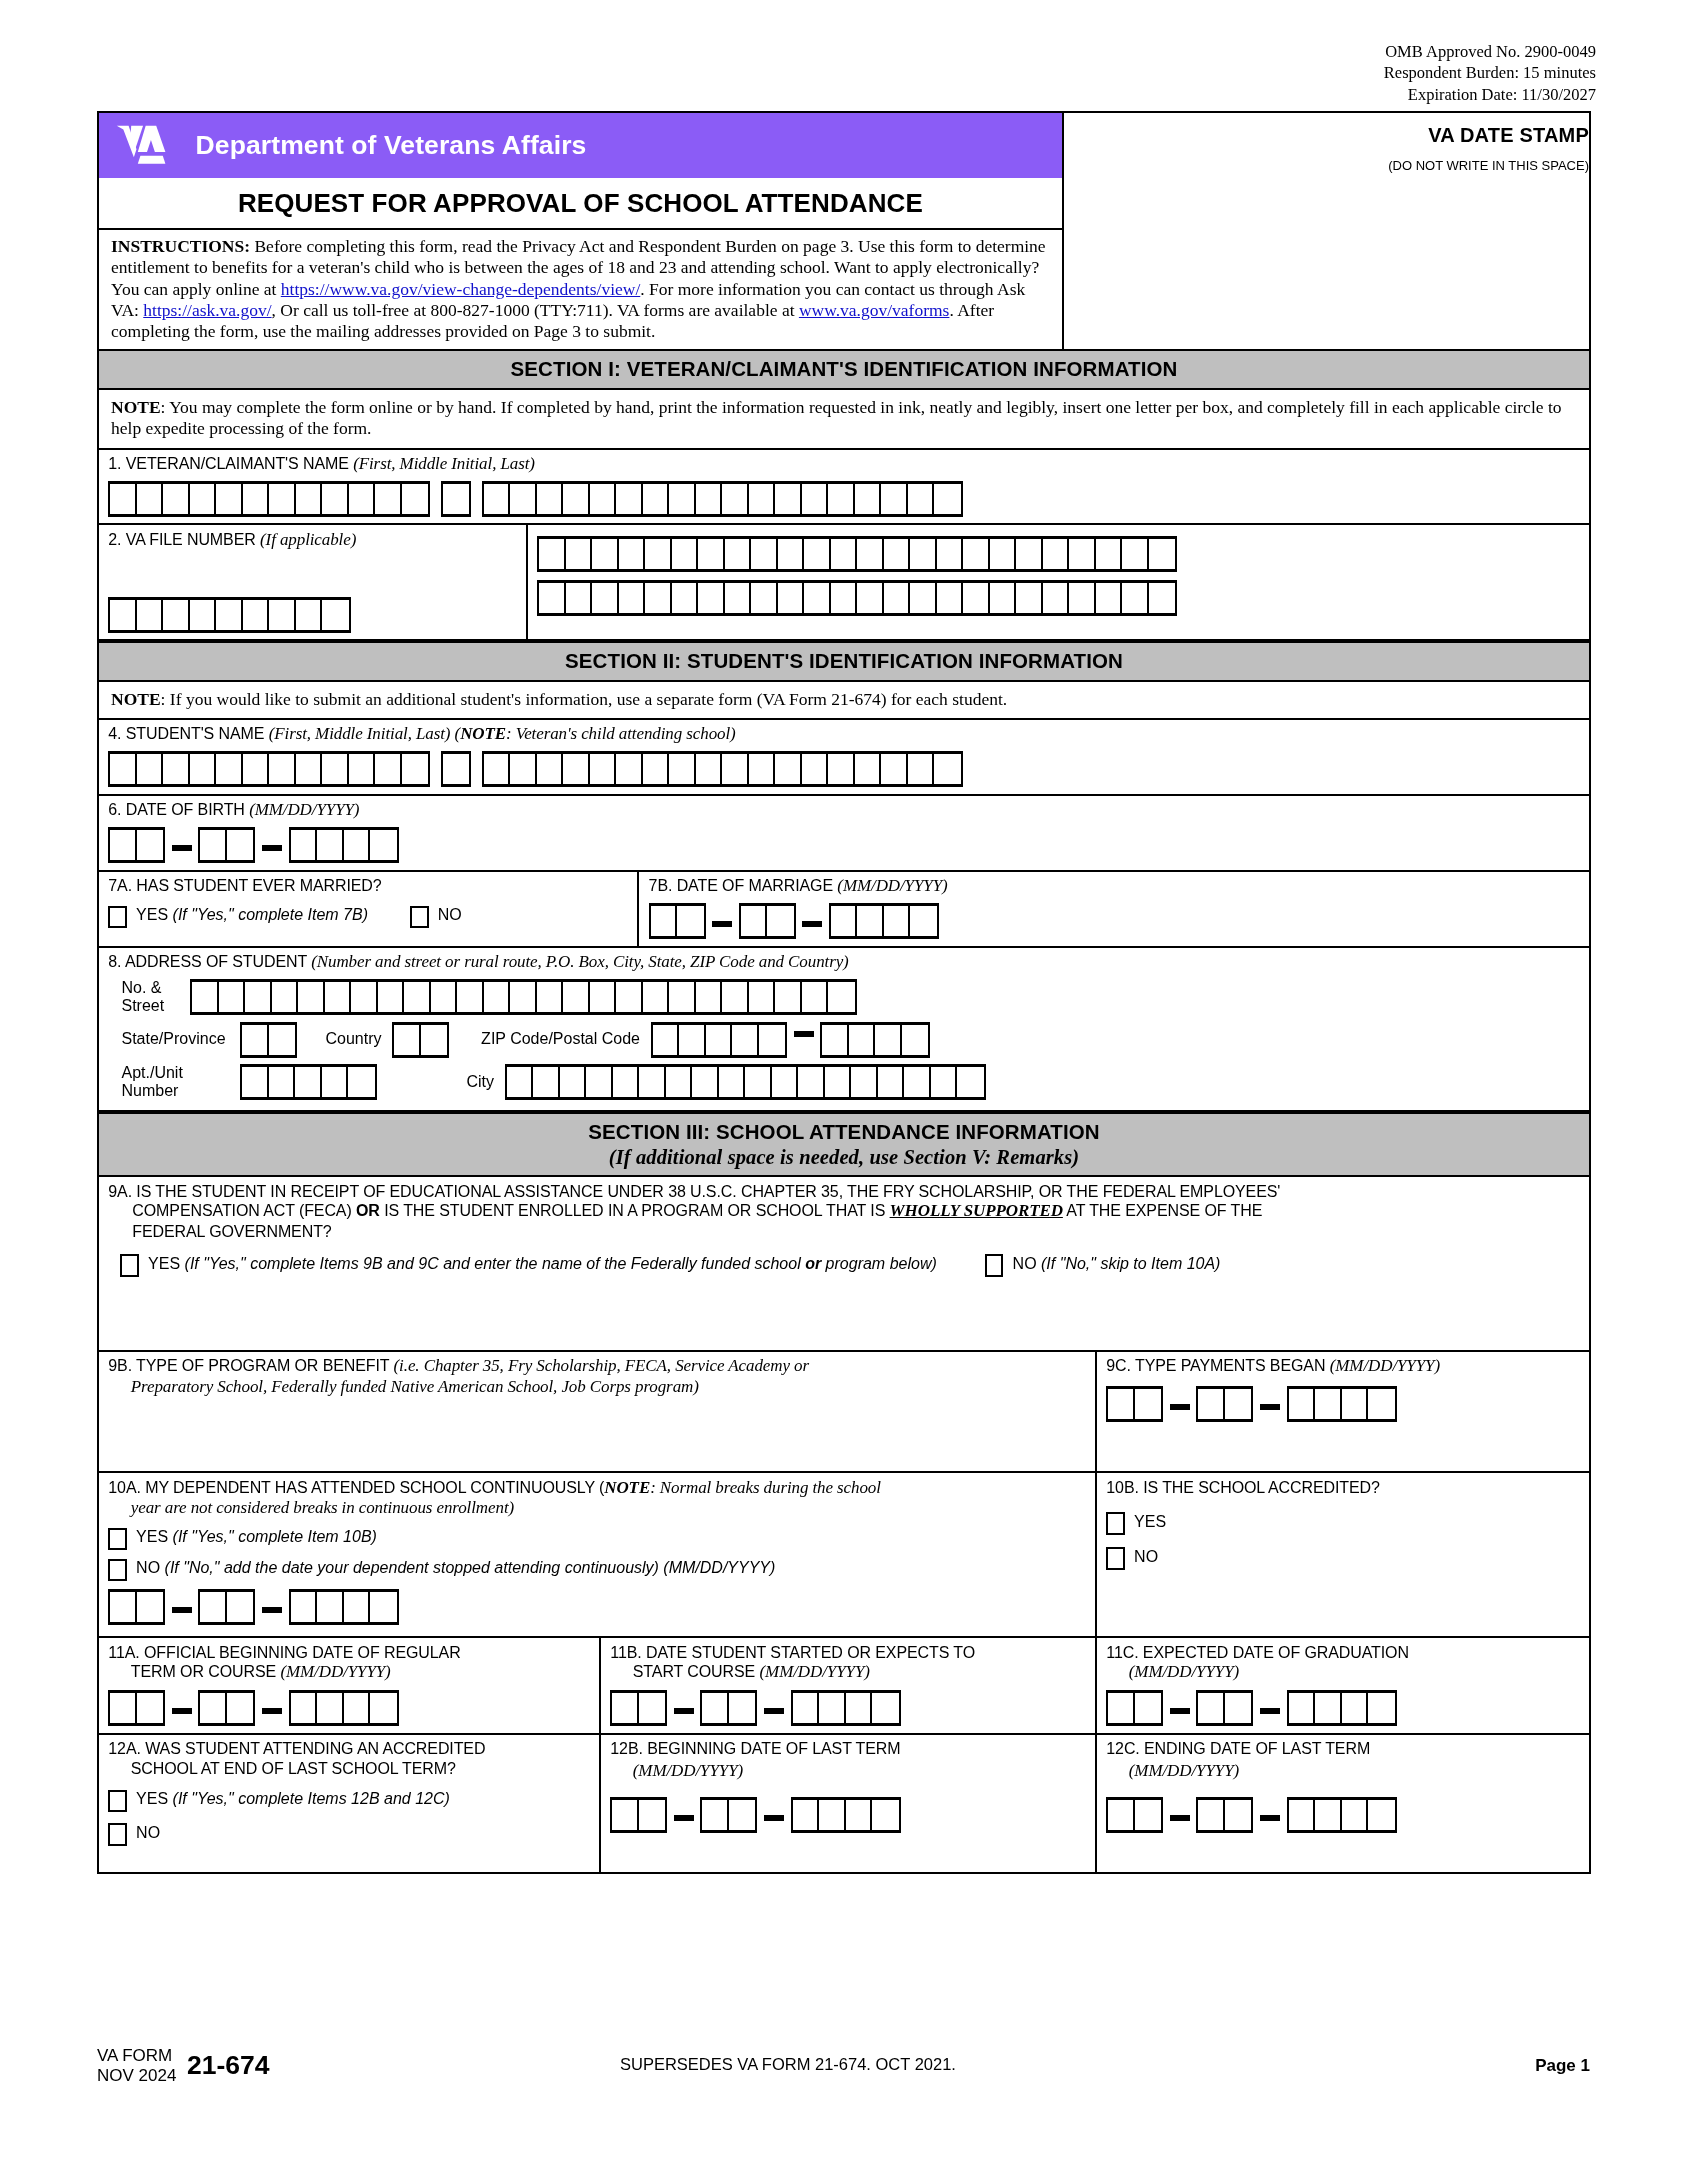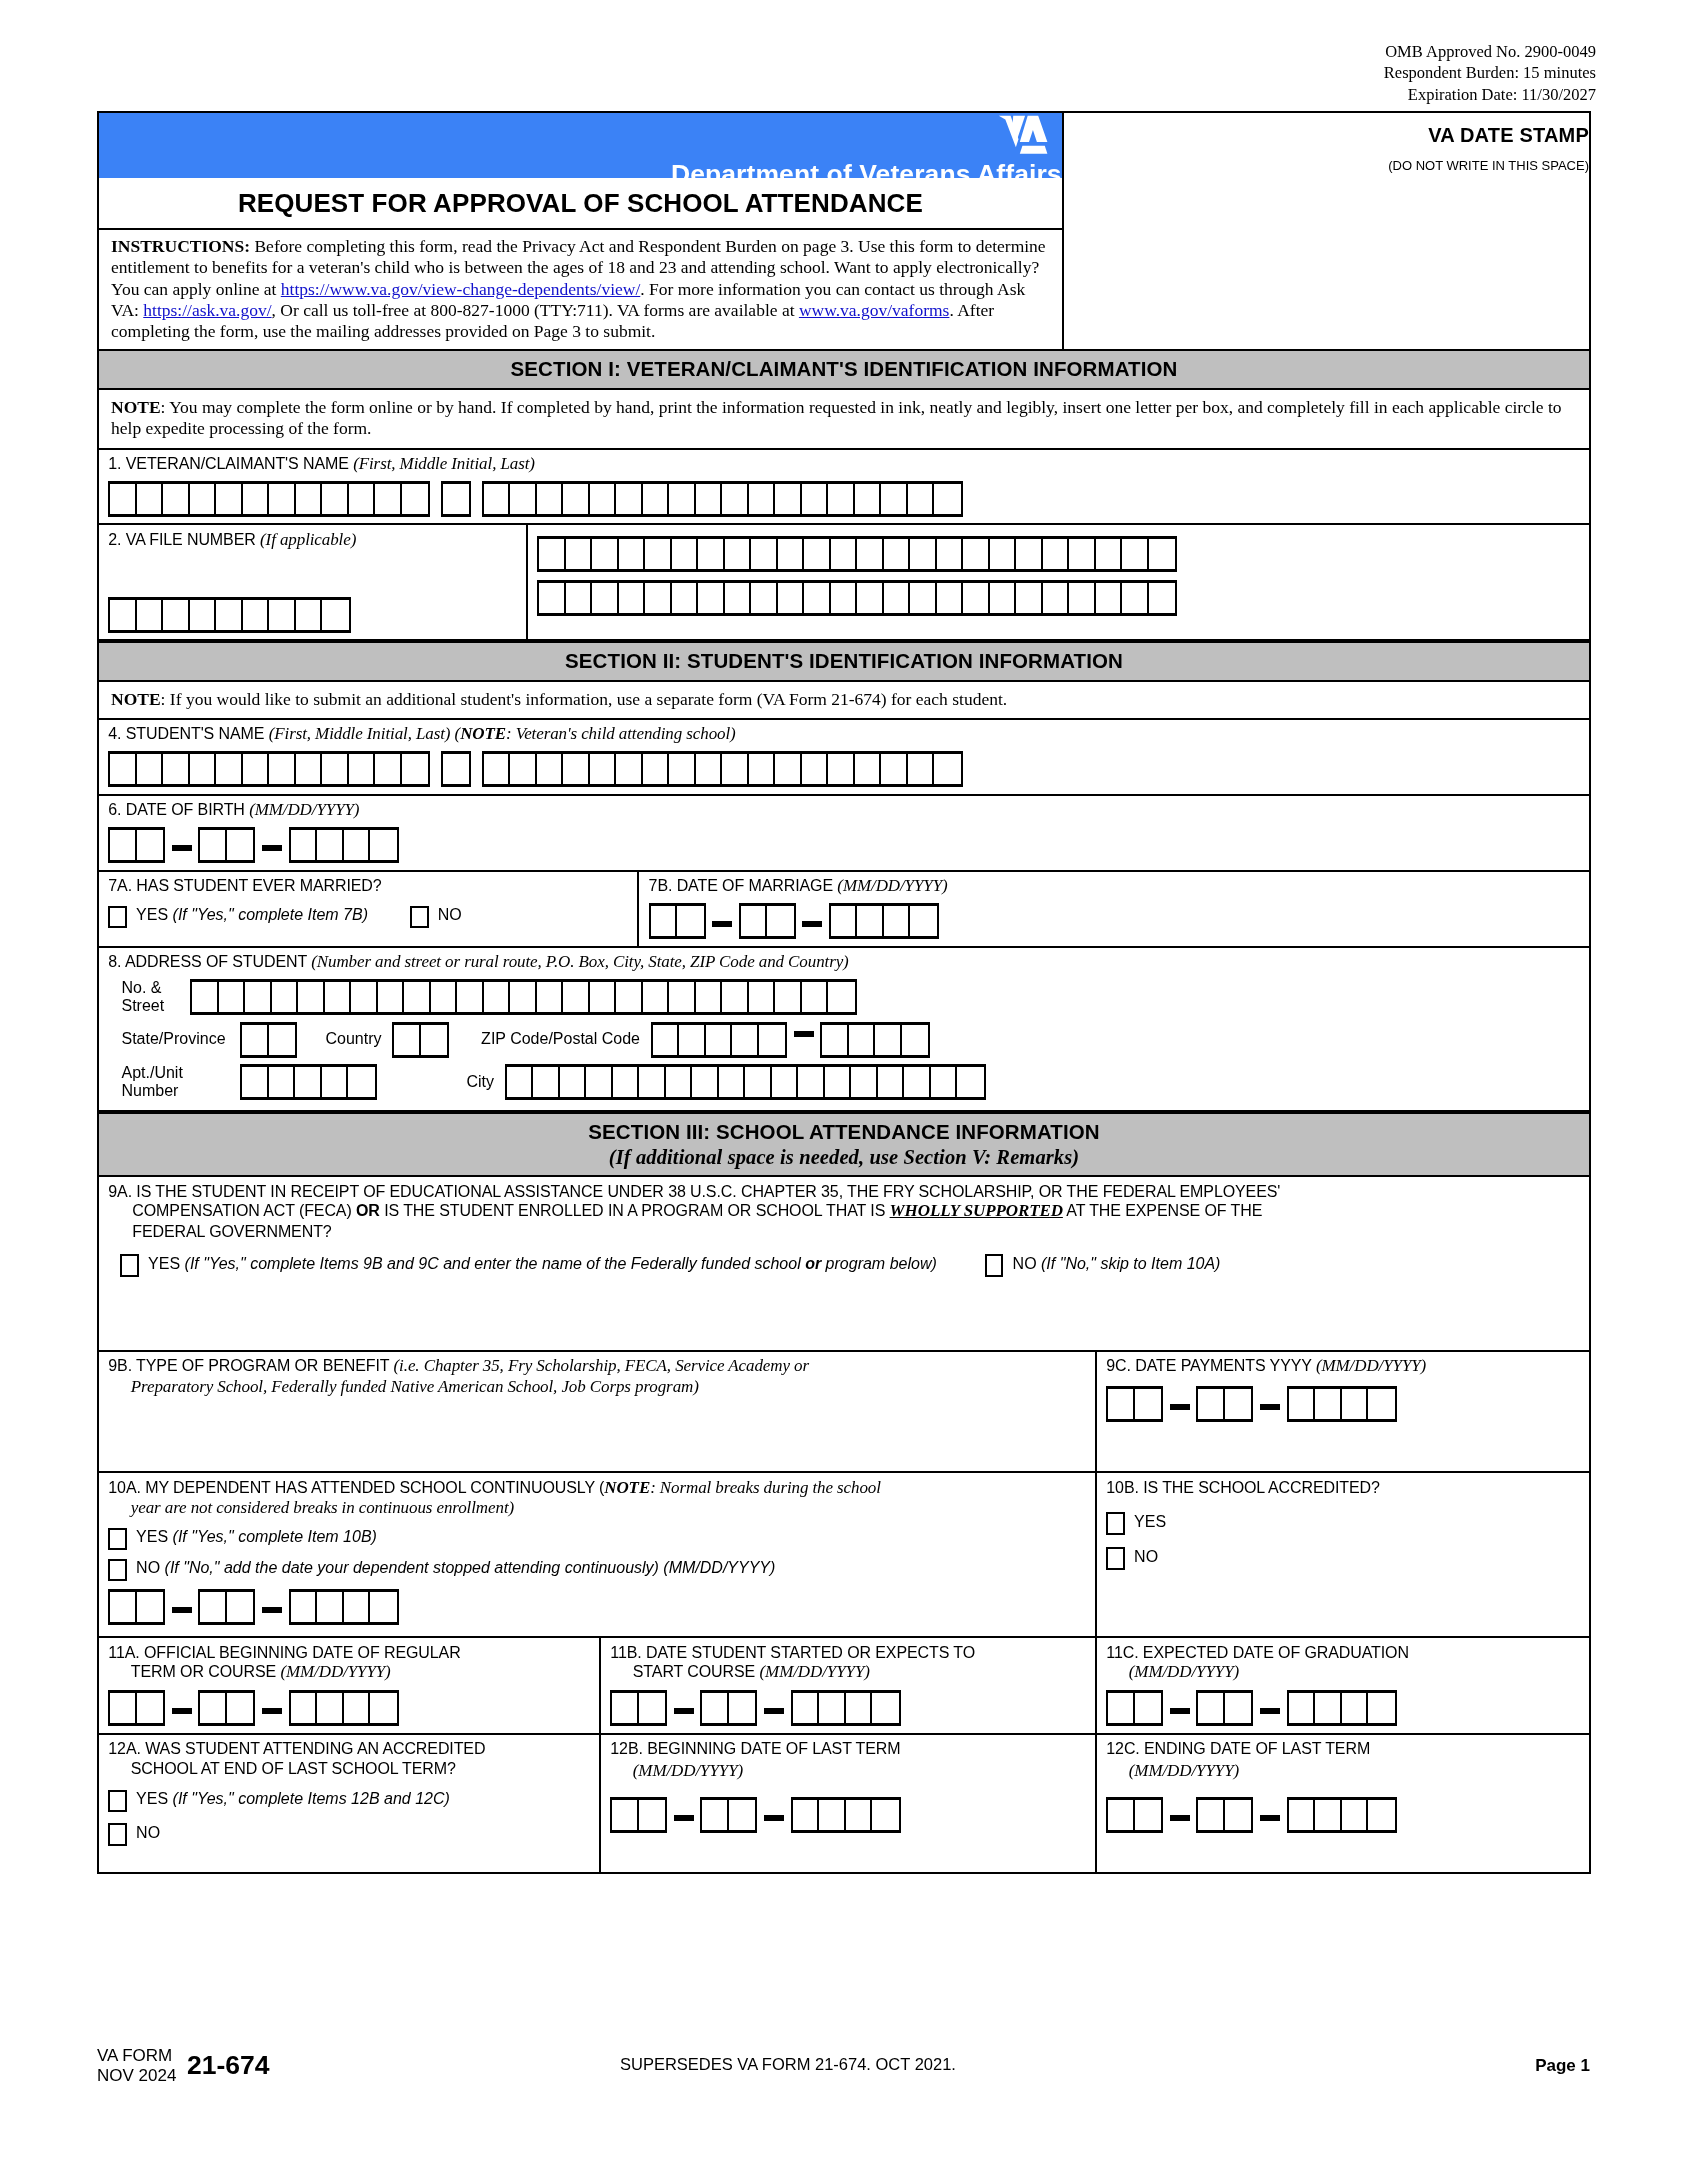--- a/index.html
+++ b/index.html
@@ -26,24 +26,23 @@
     position: absolute;
     left: 97px; top: 111px; width: 1494px;
     border: 2px solid #000;
     box-sizing: border-box;
   }
 
   
   .hdr-row { display: flex; align-items: stretch; }
   .hdr-left { width: 966px; border-right: 2px solid #000; box-sizing: border-box; }
   .va-banner {
-    background: #3b82f6; color: #fff;
-    height: 65px; display: flex; align-items: flex-end; padding-left: 14.6px;
+    background: #8b5cf6; color: #fff;
+    height: 65px; display: flex; align-items: center; padding-left: 14.6px;
     box-sizing: border-box;
-    flex-direction: column;
   }
   .va-logo { width: 66px; height: 46px; flex: 0 0 auto; }
   .va-banner-text {
     font-size: 26.5px; font-weight: bold; letter-spacing: 0.1px;
     margin-left: 16px;
   }
   .form-title-bar {
     height: 52px; display: flex; align-items: center; justify-content: center;
     border-bottom: 2px solid #000; box-sizing: border-box;
   }
@@ -549,21 +548,21 @@
     </div>
 
     <div class="row">
       <div class="cell" style="width:996px;padding-bottom:73px">
         <div class="lbl">
           <span>9B. TYPE OF PROGRAM OR BENEFIT </span><i>(i.e. Chapter 35, Fry Scholarship, FECA, Service Academy or</i>
           <div style="padding-left:22.5px"><i>Preparatory School, Federally funded Native American School, Job Corps program)</i></div>
         </div>
       </div>
       <div class="cell" style="width:494px">
-        <div class="lbl"><span>9C. DATE PAYMENTS YYYY </span><i>(MM/DD/YYYY)</i></div>
+        <div class="lbl"><span>9C. TYPE PAYMENTS BEGAN </span><i>(MM/DD/YYYY)</i></div>
         <div class="comb" style="margin-top:9.3px">
           <div class="grp dt-mm">
               <div class="bx" style="width: 26.5px;"></div>
               <div class="bx" style="width: 26.5px;"></div>
             </div>
           <div class="dash"></div>
           <div class="grp dt-dd">
               <div class="bx" style="width: 26.5px;"></div>
               <div class="bx" style="width: 26.5px;"></div>
             </div>

